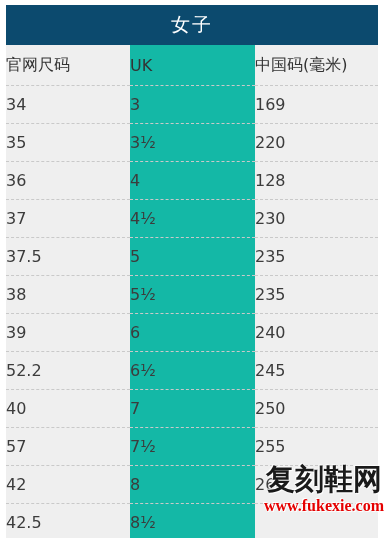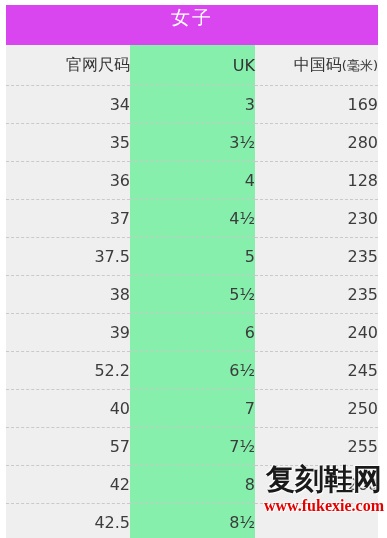--- a/index.html
+++ b/index.html
@@ -16,23 +16,23 @@
   }
   .size-chart {
     position: absolute;
     left: 6px;
     top: 5px;
     width: 372px;
     box-sizing: border-box;
   }
   .chart-title-bar {
     height: 40px;
-    background: #d946ef;
+    background: #0c4a6e;
     display: flex;
-    align-items: flex-start;
+    align-items: center;
     justify-content: center;
   }
   .chart-title-bar .title-text {
     color: #ffffff;
     font-size: 19px;
     letter-spacing: 2px;
     font-family: "DejaVu Sans", "Liberation Sans", sans-serif;
   }
   table.size-table {
     width: 372px;
@@ -40,46 +40,46 @@
     table-layout: fixed;
   }
   table.size-table col.c1 { width: 124px; }
   table.size-table col.c2 { width: 125px; }
   table.size-table col.c3 { width: 123px; }
 
   table.size-table th,
   table.size-table td {
     height: 37px;
     padding: 0;
-    text-align: right;
+    text-align: left;
     vertical-align: middle;
     font-weight: normal;
     color: #3c3c3c;
     font-size: 16px;
     border-bottom: 1px dashed #c9c9c9;
     font-family: "DejaVu Sans", "Liberation Sans", sans-serif;
   }
   table.size-table th {
     height: 40px;
     font-size: 16px;
     color: #333333;
   }
   table.size-table td.col-shade,
   table.size-table th.col-shade {
     background: #efefef;
   }
   table.size-table td.col-plain,
   table.size-table th.col-plain {
-    background: #86efac;
+    background: #14b8a6;
   }
   table.size-table thead th {
     border-bottom: 1px dashed #c9c9c9;
   }
   .unit-small {
-    font-size: 13px;
+    font-size: 16px;
   }
   .frac {
     font-family: "DejaVu Sans", sans-serif;
   }
   .watermark {
     position: absolute;
     left: 262px;
     top: 466px;
     width: 124px;
     pointer-events: none;
@@ -129,21 +129,21 @@
     </thead>
     <tbody>
       <tr>
         <td class="col-shade">34</td>
         <td class="col-plain frac">3</td>
         <td class="col-shade">169</td>
       </tr>
       <tr>
         <td class="col-shade">35</td>
         <td class="col-plain frac">3½</td>
-        <td class="col-shade">280</td>
+        <td class="col-shade">220</td>
       </tr>
       <tr>
         <td class="col-shade">36</td>
         <td class="col-plain frac">4</td>
         <td class="col-shade">128</td>
       </tr>
       <tr>
         <td class="col-shade">37</td>
         <td class="col-plain frac">4½</td>
         <td class="col-shade">230</td>

